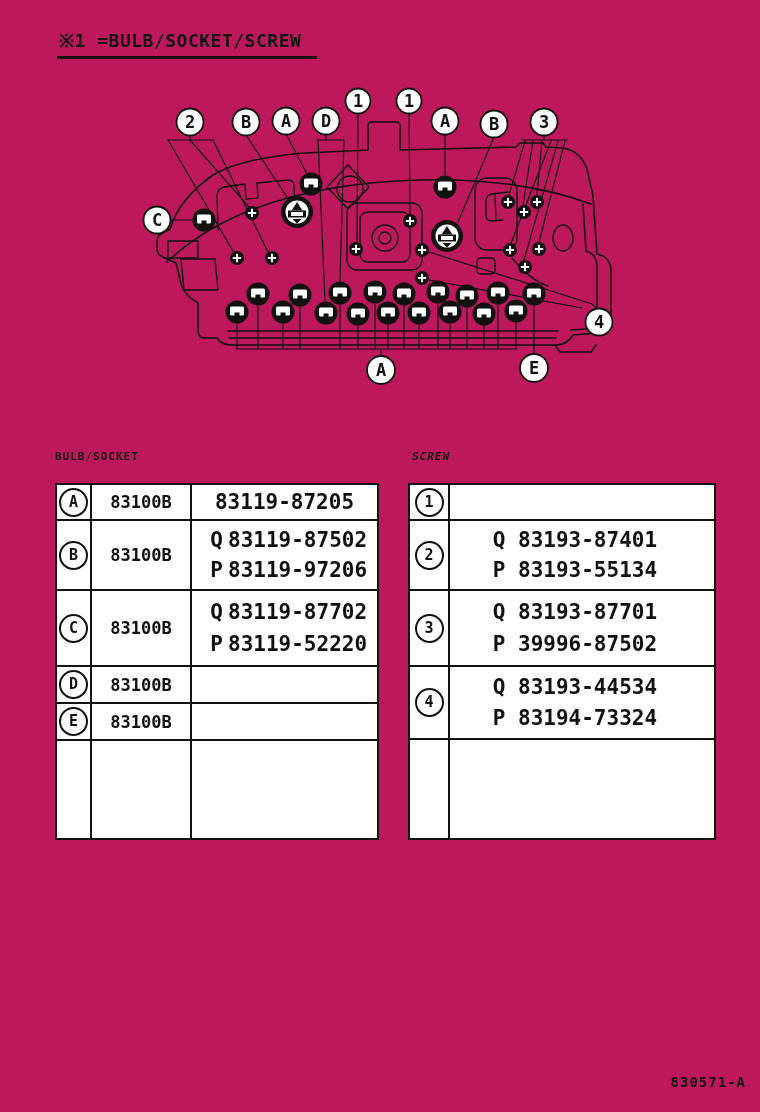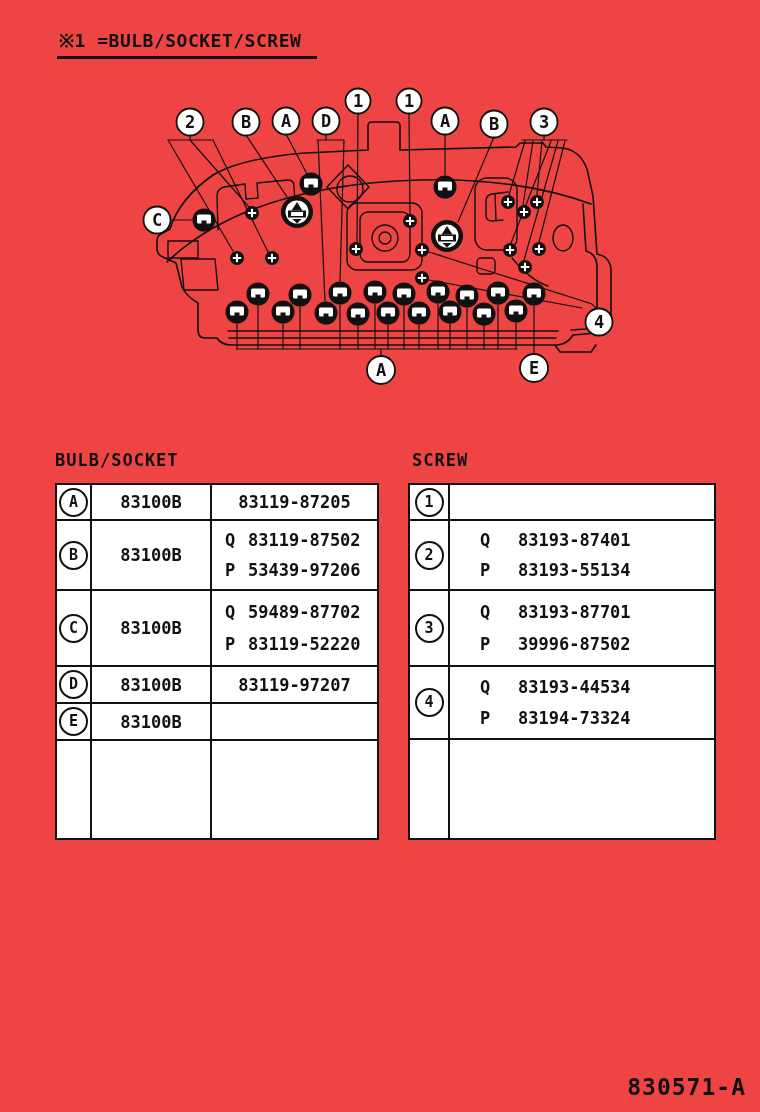--- a/index.html
+++ b/index.html
@@ -6,39 +6,40 @@
   body {
     font-family: "DejaVu Sans Mono", "Liberation Mono", monospace;
     font-weight: bold;
     color: #111;
     background: #e8e8e8;
   }
   #page {
     position: relative;
     width: 760px;
     height: 1112px;
-    background: #ef4444;
+    background: #be185d;
     margin: 0 auto;
     overflow: hidden;
+    text-align: center;
   }
   .note-title {
     position: absolute;
     left: 57px;
     top: 28px;
     font-size: 18px;
     letter-spacing: 0.5px;
     border-bottom: 3px solid #111;
     padding: 0 16px 4px 2px;
     white-space: nowrap;
   }
   #diagram-svg { position: absolute; left: 0; top: 0; }
 
   .tbl-title {
     position: absolute;
-    font-size: 17px;
+    font-size: 11px;
     letter-spacing: 1px;
     white-space: nowrap;
   }
   .ptable {
     position: absolute;
     border: 2.5px solid #111;
     background: #fff;
   }
   .trow {
     display: flex;
@@ -48,22 +49,22 @@
   }
   .trow:last-child { border-bottom: none; }
   .ccell {
     box-sizing: border-box;
     display: flex;
     align-items: center;
     justify-content: center;
   }
   .c-callout { width: 35px; border-right: 2px solid #111; }
   .c-callout-r { width: 40px; border-right: 2px solid #111; }
-  .c-name { width: 120px; border-right: 2px solid #111; font-size: 17px; }
-  .c-parts { flex: 1; font-size: 17px; }
+  .c-name { width: 100px; border-right: 2px solid #111; font-size: 17px; }
+  .c-parts { flex: 1; font-size: 21px; }
   .c-parts.single { justify-content: center; }
   .c-parts.qp {
     flex-direction: column;
     justify-content: space-evenly;
     align-items: stretch;
   }
   .pline { display: flex; align-items: center; }
   .pline .pcode { margin-left: 13px; width: 23px; }
   .pline .pnum { }
   .screw-tbl .pline .pcode { margin-left: 30px; width: 38px; }
@@ -74,21 +75,21 @@
     display: flex;
     align-items: center;
     justify-content: center;
     font-size: 15px;
     line-height: 1;
   }
   .footer-code {
     position: absolute;
     top: 1074px;
     right: 14px;
-    font-size: 23px;
+    font-size: 14px;
     letter-spacing: 1px;
   }
   svg text {
     font-family: "DejaVu Sans Mono", "Liberation Mono", monospace;
     font-weight: bold;
     font-size: 17px;
     fill: #111;
     text-anchor: middle;
   }
 </style>
@@ -301,63 +302,60 @@
           <span class="circ">B</span>
         </div>
       <div class="ccell c-name">83100B</div>
       <div class="ccell c-parts qp">
         <div class="pline">
             <span class="pcode">Q</span>
             <span class="pnum">83119-87502</span>
           </div>
         <div class="pline">
             <span class="pcode">P</span>
-            <span class="pnum">53439-97206</span>
+            <span class="pnum">83119-97206</span>
           </div>
       </div>
     </div>
     <div class="trow" style="height:76px;">
       <div class="ccell c-callout">
           <span class="circ">C</span>
         </div>
       <div class="ccell c-name">83100B</div>
       <div class="ccell c-parts qp">
         <div class="pline">
             <span class="pcode">Q</span>
-            <span class="pnum">59489-87702</span>
+            <span class="pnum">83119-87702</span>
           </div>
         <div class="pline">
             <span class="pcode">P</span>
             <span class="pnum">83119-52220</span>
           </div>
       </div>
     </div>
     <div class="trow" style="height:37px;">
       <div class="ccell c-callout">
           <span class="circ">D</span>
         </div>
       <div class="ccell c-name">83100B</div>
-      <div class="ccell c-parts single">
-          <span>83119-97207</span>
-        </div>
     </div>
     <div class="trow" style="height:37px;">
       <div class="ccell c-callout">
           <span class="circ">E</span>
         </div>
       <div class="ccell c-name">83100B</div>
     </div>
     <div class="trow" style="height:97px;">
       <div class="ccell c-callout"></div>
       <div class="ccell c-name"></div>
       <div class="ccell c-parts"></div>
     </div>
   </div>
 
-  <div class="tbl-title" style="left:412px; top:450px;">SCREW</div>
+  <div class="tbl-title" style="left:412px; top:450px;font-style:italic;">SCREW</div>
 
   <div class="ptable screw-tbl" style="left:408px; top:483px; width:304px;">
     <div class="trow" style="height:36px;">
       <div class="ccell c-callout-r">
           <span class="circ">1</span>
         </div>
     </div>
     <div class="trow" style="height:70px;">
       <div class="ccell c-callout-r">
           <span class="circ">2</span>

